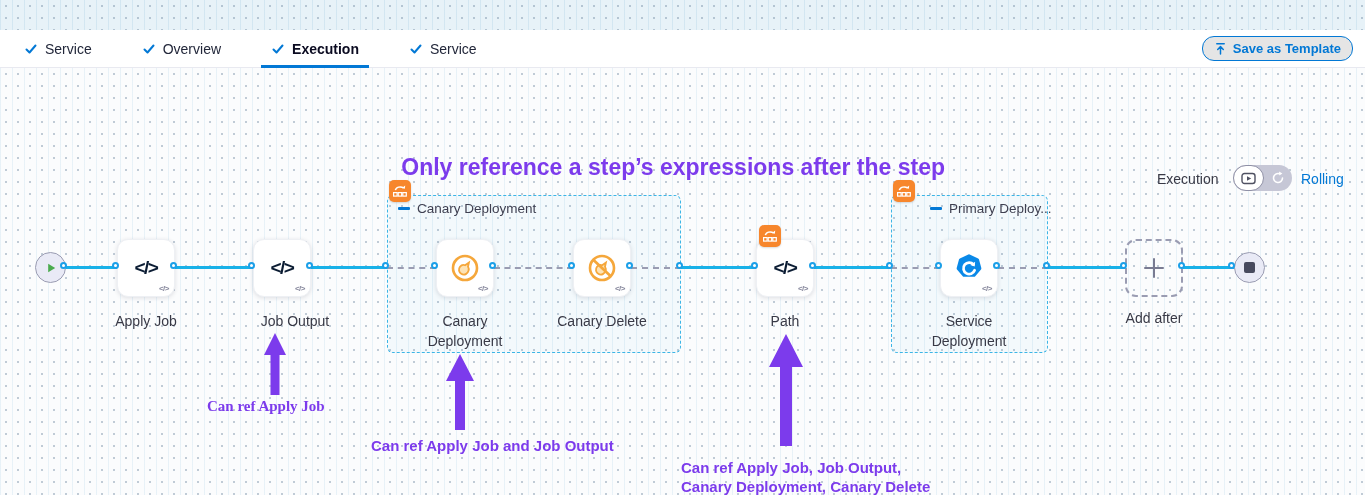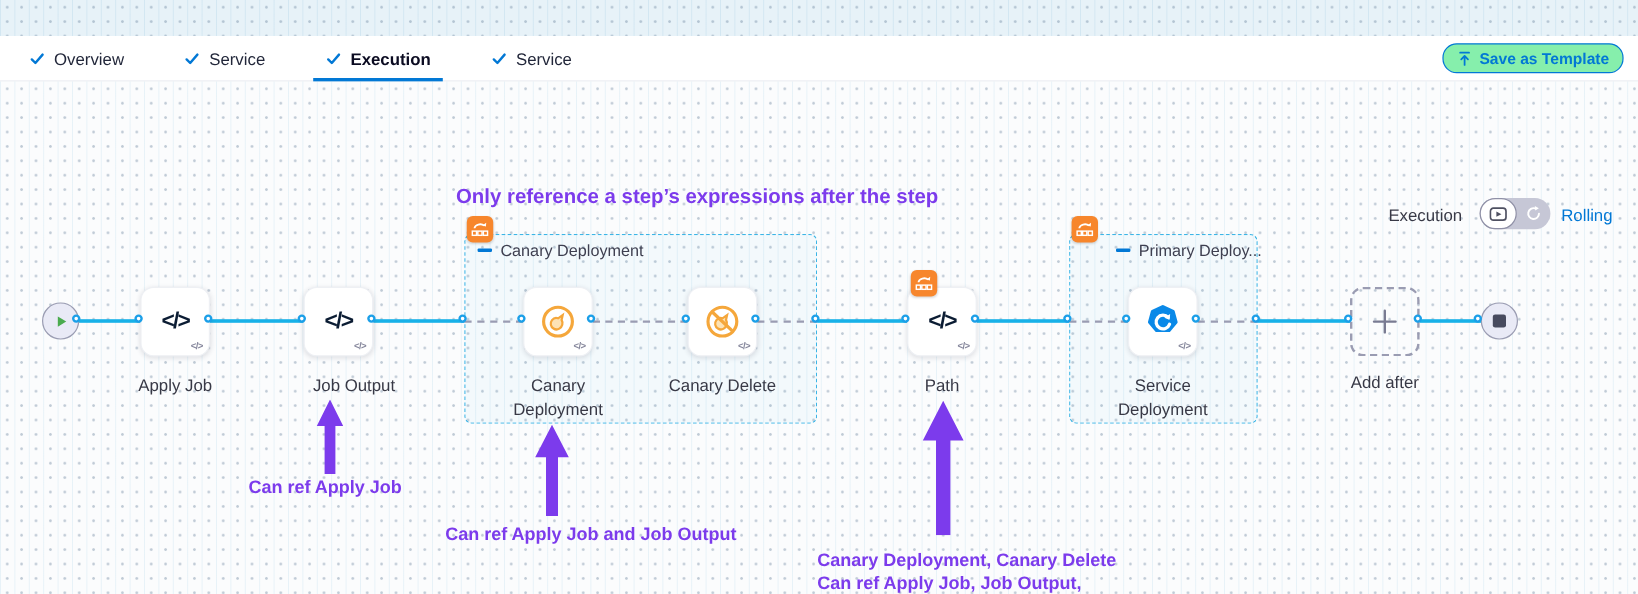--- a/index.html
+++ b/index.html
@@ -21,37 +21,37 @@
     position:absolute; left:0; top:30px; width:1365px; height:38px;
     background:#fff; display:flex; align-items:center; padding-left:14px;
     border-bottom:1px solid #e8e9f0;
   }
   .tab { position:relative; height:100%; display:flex; align-items:center; gap:7px;
          padding:0 10px; margin-right:30px; cursor:pointer; font-size:14px; color:#22273a; }
   .tab.active { font-weight:bold; color:#0b0b21; }
   .tab.active::after { content:""; position:absolute; left:0; right:0; bottom:-1px; height:3px; background:#0278d5; }
   .savebtn {
     margin-left:auto; margin-right:12px; height:25px; display:flex; align-items:center; gap:6px;
-    padding:0 11px; border:1px solid #0278d5; border-radius:12px; background:#86efac;
+    padding:0 11px; border:1px solid #0278d5; border-radius:12px; background:#e5e5e5;
     color:#0278d5; font-size:13px; font-weight:bold; cursor:pointer; font-family:inherit;
   }
 
   
   .canvas {
     position:absolute; left:0; top:68px; width:1365px; height:427px;
     background-color:#fbfcfd;
     background-image:
       linear-gradient(to right, rgba(100,175,215,.13) 1px, transparent 1px),
       radial-gradient(circle, #c0cbd6 0.9px, transparent 1.3px);
     background-size:12px 12px;
   }
   .canvas * { position:absolute; }
 
-  .anno-title { left:380px; top:86px; width:545px; text-align:left;
-    font-size:17px; font-weight:bold; color:#7c3bec; }
+  .anno-title { left:400px; top:86px; width:545px; text-align:right;
+    font-size:23px; font-weight:bold; color:#7c3bec; }
   .anno-note { font-size:15px; font-weight:bold; color:#7c3bec; line-height:19px; }
 
   .mode-label { left:1157px; top:103px; font-size:14px; color:#383946; }
   .toggle { left:1233px; top:97px; width:59px; height:26px; background:#c6c7d6; border-radius:13px; cursor:pointer; }
   .toggle-seg-left { left:0; top:0; width:31px; height:26px; background:#fff; border:1px solid #8f90a6;
     border-radius:13px; display:flex; align-items:center; justify-content:center; }
   .toggle-seg-right { left:31px; top:0; width:28px; height:26px; display:flex; align-items:center; justify-content:center; }
   .toggle-seg-right svg, .toggle-seg-left svg { position:static; }
   .rollback { left:1301px; top:103px; font-size:14px; color:#0278d5; cursor:pointer; }
 
@@ -94,27 +94,27 @@
 <body>
 
 <div class="app">
   <div class="topband"></div>
 
   <div class="tabbar">
     <div class="tab">
       <svg width="14" height="14" viewBox="0 0 14 14">
           <polyline points="2.5,7.5 5.5,10.5 11.5,3.5" fill="none" stroke="#0278d5" stroke-width="2" stroke-linecap="round" stroke-linejoin="round"></polyline>
         </svg>
-      <span>Overview</span>
+      <span>Service</span>
     </div>
     <div class="tab">
       <svg width="14" height="14" viewBox="0 0 14 14">
           <polyline points="2.5,7.5 5.5,10.5 11.5,3.5" fill="none" stroke="#0278d5" stroke-width="2" stroke-linecap="round" stroke-linejoin="round"></polyline>
         </svg>
-      <span>Service</span>
+      <span>Overview</span>
     </div>
     <div class="tab active">
       <svg width="14" height="14" viewBox="0 0 14 14">
           <polyline points="2.5,7.5 5.5,10.5 11.5,3.5" fill="none" stroke="#0278d5" stroke-width="2" stroke-linecap="round" stroke-linejoin="round"></polyline>
         </svg>
       <span>Execution</span>
     </div>
     <div class="tab">
       <svg width="14" height="14" viewBox="0 0 14 14">
           <polyline points="2.5,7.5 5.5,10.5 11.5,3.5" fill="none" stroke="#0278d5" stroke-width="2" stroke-linecap="round" stroke-linejoin="round"></polyline>
@@ -292,21 +292,21 @@
       <svg width="30" height="76" viewBox="0 0 30 76">
           <path d="M15 0L29 27H20V76H10V27H1Z" fill="#7c3bec"></path>
         </svg>
     </div>
     <div class="arrow" style="left:768px; top:266px;">
       <svg width="36" height="112" viewBox="0 0 36 112">
           <path d="M18 0L35 33H24V112H12V33H1Z" fill="#7c3bec"></path>
         </svg>
     </div>
 
-    <div class="anno-note" style="left:207px; top:329px;">Can ref Apply Job</div>
+    <div class="anno-note" style="left:207px; top:329px;font-family:Liberation Serif, serif;">Can ref Apply Job</div>
     <div class="anno-note" style="left:371px; top:368px;">Can ref Apply Job and Job Output</div>
     <div class="anno-note" style="left:681px; top:390px;">
+      <span style="position:static; display:block;">Can ref Apply Job, Job Output,</span>
       <span style="position:static; display:block;">Canary Deployment, Canary Delete</span>
-      <span style="position:static; display:block;">Can ref Apply Job, Job Output,</span>
     </div>
 
   </div>
 </div>
 
 </body></html>

